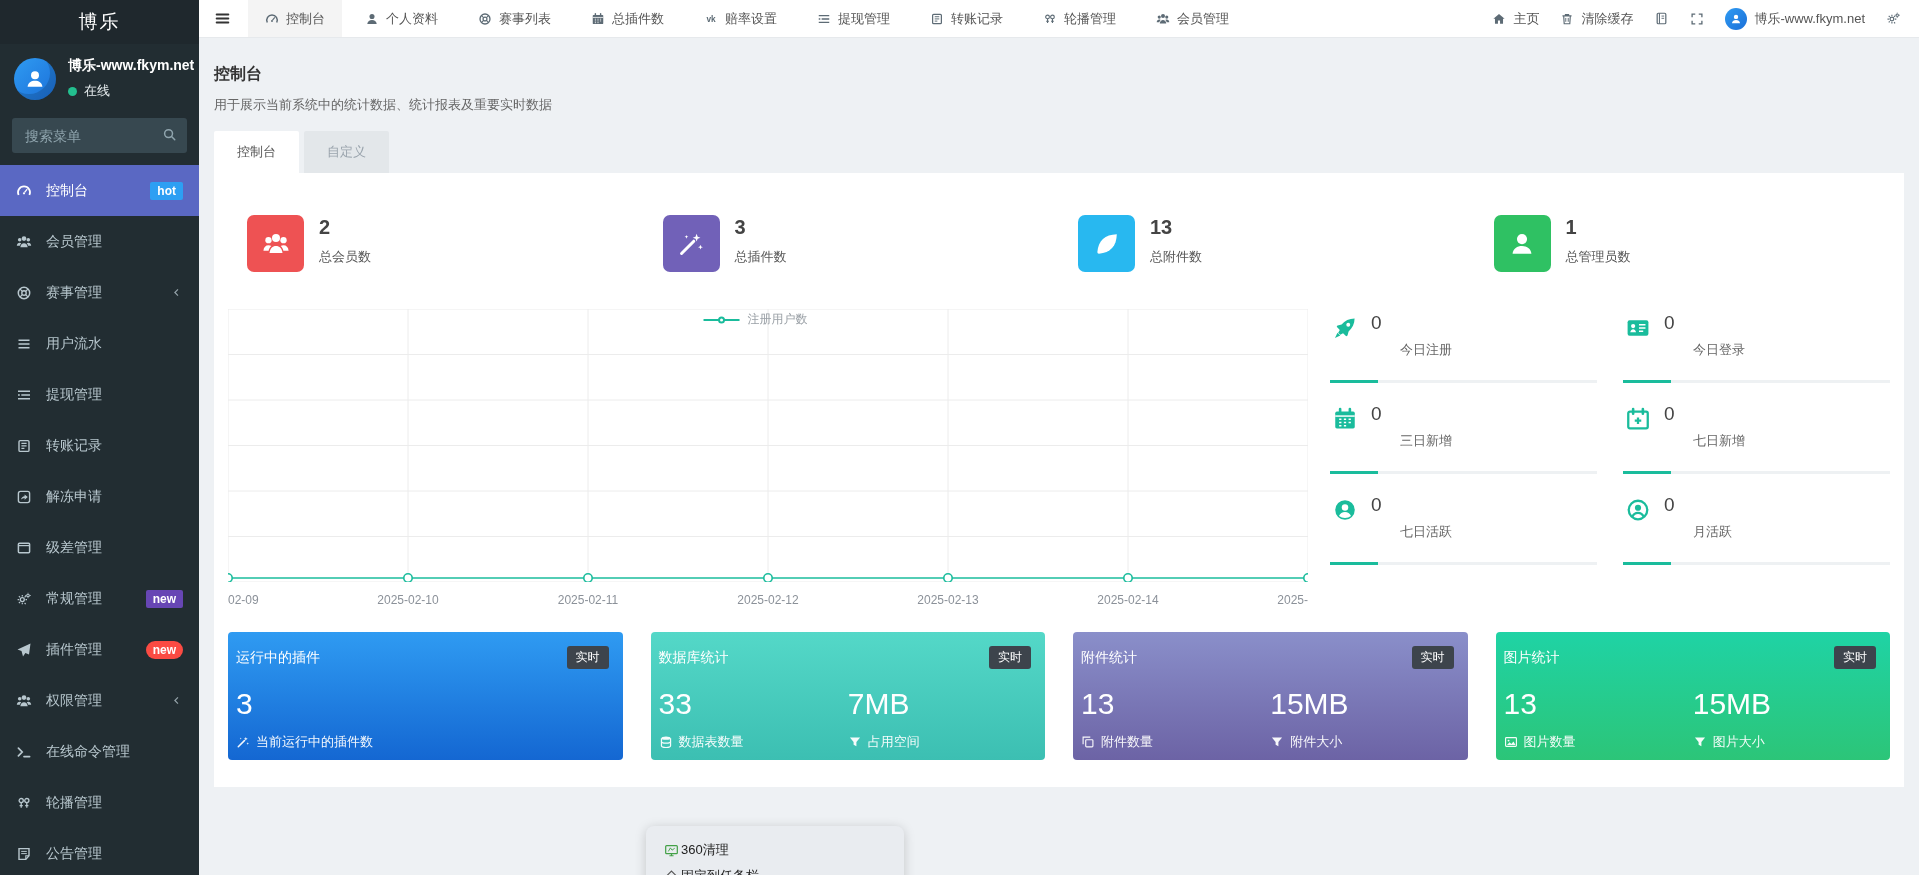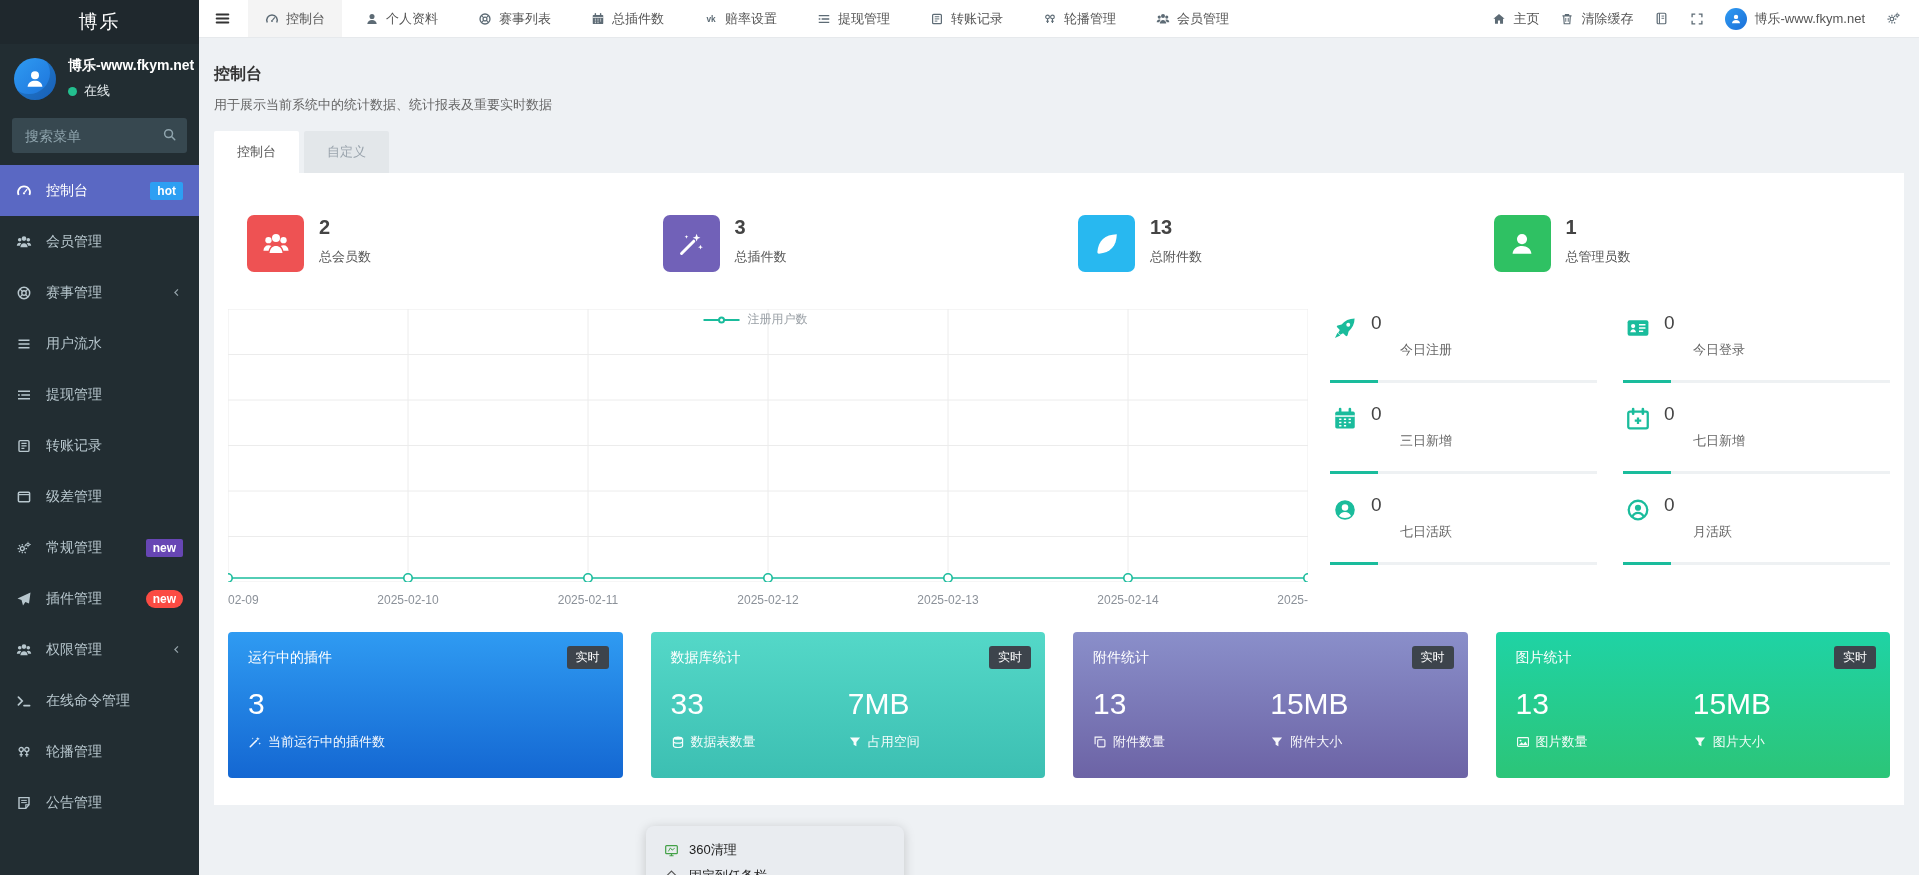--- a/index.html
+++ b/index.html
@@ -81,30 +81,30 @@
   .mini { position:relative; height:74px; display:flex; padding-top:3px; --acc:#1abc9c; }
   .mini::before { content:""; position:absolute; bottom:0; left:0; right:0; height:3px; background:#eef1f3; }
   .mini::after { content:""; position:absolute; bottom:0; left:0; width:48px; height:3px; background:var(--acc); }
   .micon { width:30px; color:var(--acc); display:flex; align-items:flex-start; padding-top:3px; flex:none; }
   .minfo { margin-left:11px; }
   .mval { font-size:19px; color:#444; }
   .mlab { margin-top:7px; font-size:13px; color:#666;margin-left:29px; }
 
   
   .cards { display:flex; gap:28px; margin-top:21px; }
-  .card { flex:1; height:146px; border-radius:4px; color:#fff; position:relative; padding:17px 20px; }
+  .card { flex:1; height:128px; border-radius:4px; color:#fff; position:relative; padding:17px 8px; }
   .ctitle { font-size:14px; }
   .cbadge { position:absolute; top:14px; right:14px; background:#3d444c; border-radius:3px; padding:3px 9px; font-size:12px; }
   .cmetrics { display:grid; grid-template-columns:1fr 1fr; margin-top:21px; }
   .cv { font-size:30px; font-weight:400; line-height:32px; }
   .cl { margin-top:13px; font-size:13px; display:flex; align-items:center; gap:6px; opacity:.95; }
 
   
   .popup { position:absolute; left:646px; top:826px; width:258px; background:#e9ecf0; border-radius:8px; box-shadow:0 2px 12px rgba(0,0,0,.18); padding:11px 0; z-index:9; }
-  .pitem { display:flex; align-items:center; gap:10px; padding:5px 17px; font-size:13px; color:#222; cursor:pointer; height:26px; }
+  .pitem { display:flex; align-items:center; gap:2px; padding:5px 17px; font-size:13px; color:#222; cursor:pointer; height:26px; }
   .pitem .icn { width:16px; }
 </style>
 </head>
 <body>
 
 <aside class="sidebar">
   <div class="brand">博乐</div>
   <div class="userpanel">
     <div class="avatar-lg" id="side-avatar">
         <svg class="svgi" width="22" height="22" viewBox="0 0 16 16">
@@ -186,20 +186,29 @@
         <span>提现管理</span>
       </div>
       <div class="mitem">
         <span class="mico icn">
           <svg class="svgi" width="16" height="16" viewBox="0 0 16 16">
             <rect x="3" y="2.6" width="10" height="10.8" rx="1.2" fill="none" stroke="currentColor" stroke-width="1.4"></rect>
             <path d="M5.4 5.4h5.2M5.4 7.9h5.2M5.4 10.4h3" stroke="currentColor" stroke-width="1.1" fill="none"></path>
           </svg>
         </span>
         <span>转账记录</span>
+      </div>
+      <div class="mitem">
+        <span class="mico icn">
+          <svg class="svgi" width="16" height="16" viewBox="0 0 16 16">
+            <rect x="2.4" y="2.4" width="11.2" height="11.2" rx="2" fill="none" stroke="currentColor" stroke-width="1.4"></rect>
+            <path d="M5 10.6c.4-2 1.7-3.1 3.6-3.3V5.5l3.2 2.6-3.2 2.6V8.9C7.2 9 6 9.6 5 10.6z" fill="currentColor"></path>
+          </svg>
+        </span>
+        <span>解冻申请</span>
       </div>
       <div class="mitem">
         <span class="mico icn">
           <svg class="svgi" width="16" height="16" viewBox="0 0 16 16">
             <rect x="2.4" y="3.2" width="11.2" height="9.6" rx="1" fill="none" stroke="currentColor" stroke-width="1.5"></rect>
             <path d="M2.4 5.6h11.2" stroke="currentColor" stroke-width="1.2"></path>
           </svg>
         </span>
         <span>级差管理</span>
       </div>

